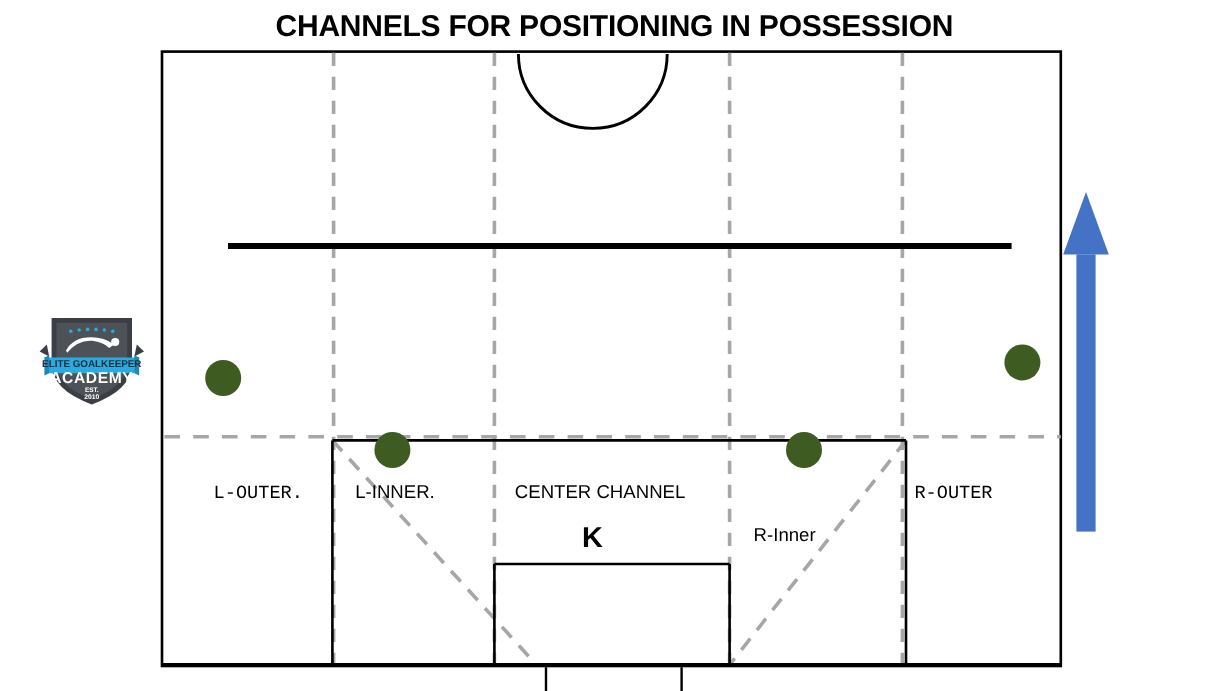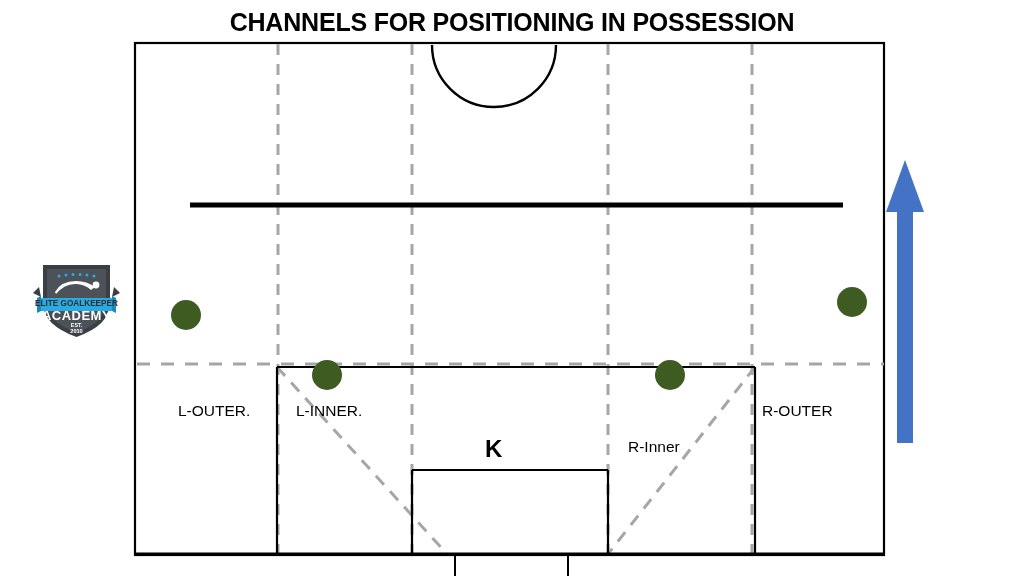--- a/index.html
+++ b/index.html
@@ -122,20 +122,21 @@
     <circle cx="327" cy="375" r="15" fill="#3E5C22"></circle>
     <circle cx="670" cy="375" r="15" fill="#3E5C22"></circle>
     <circle cx="852" cy="302" r="15" fill="#3E5C22"></circle>
 
     <g>
       <rect x="897" y="212" width="16" height="231" fill="#4472C4"></rect>
       <path d="M905 160 L924 212 L886 212 Z" fill="#4472C4"></path>
     </g>
   </svg>
 
-  <div class="ch-label" style="left:178px; top:402px;">L-OUTER.</div>
+  <div class="ch-label" style="left:178px; top:402px;font-family:Liberation Mono, monospace;">L-OUTER.</div>
   <div class="ch-label" style="left:296px; top:402px;">L-INNER.</div>
+  <div class="ch-label" style="left:429px; top:402px;">CENTER CHANNEL</div>
   <div class="ch-label" style="left:628px; top:402px;margin-top:36px;">R-Inner</div>
-  <div class="ch-label" style="left:762px; top:402px;">R-OUTER</div>
+  <div class="ch-label" style="left:762px; top:402px;font-family:Liberation Mono, monospace;">R-OUTER</div>
 
   <div id="k-marker" style="left:485px; top:435px;">K</div>
 
 </div>
 
 </body></html>

